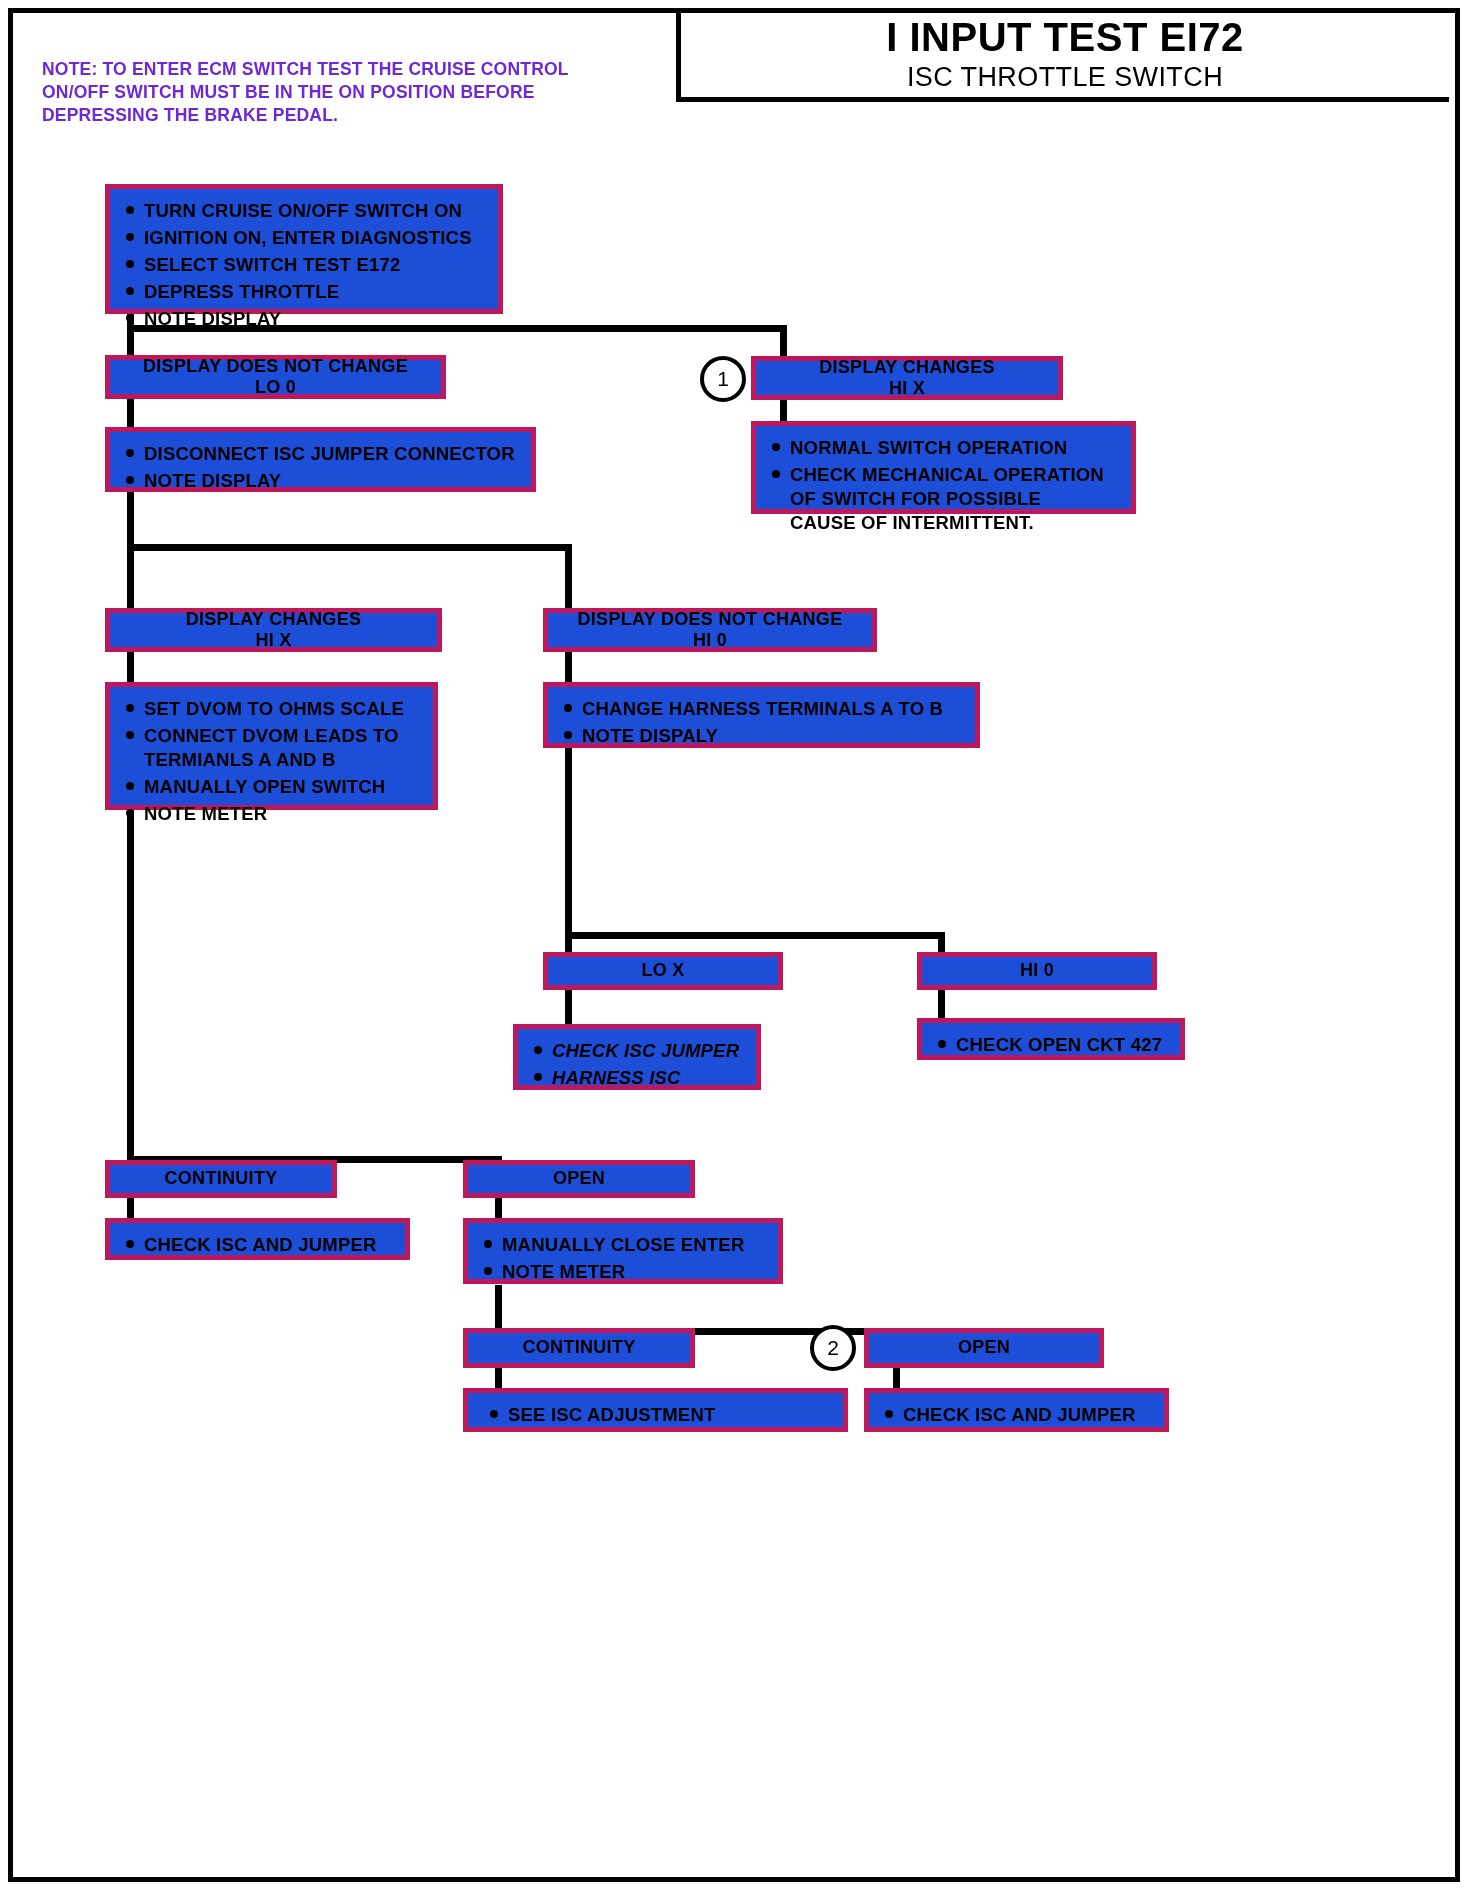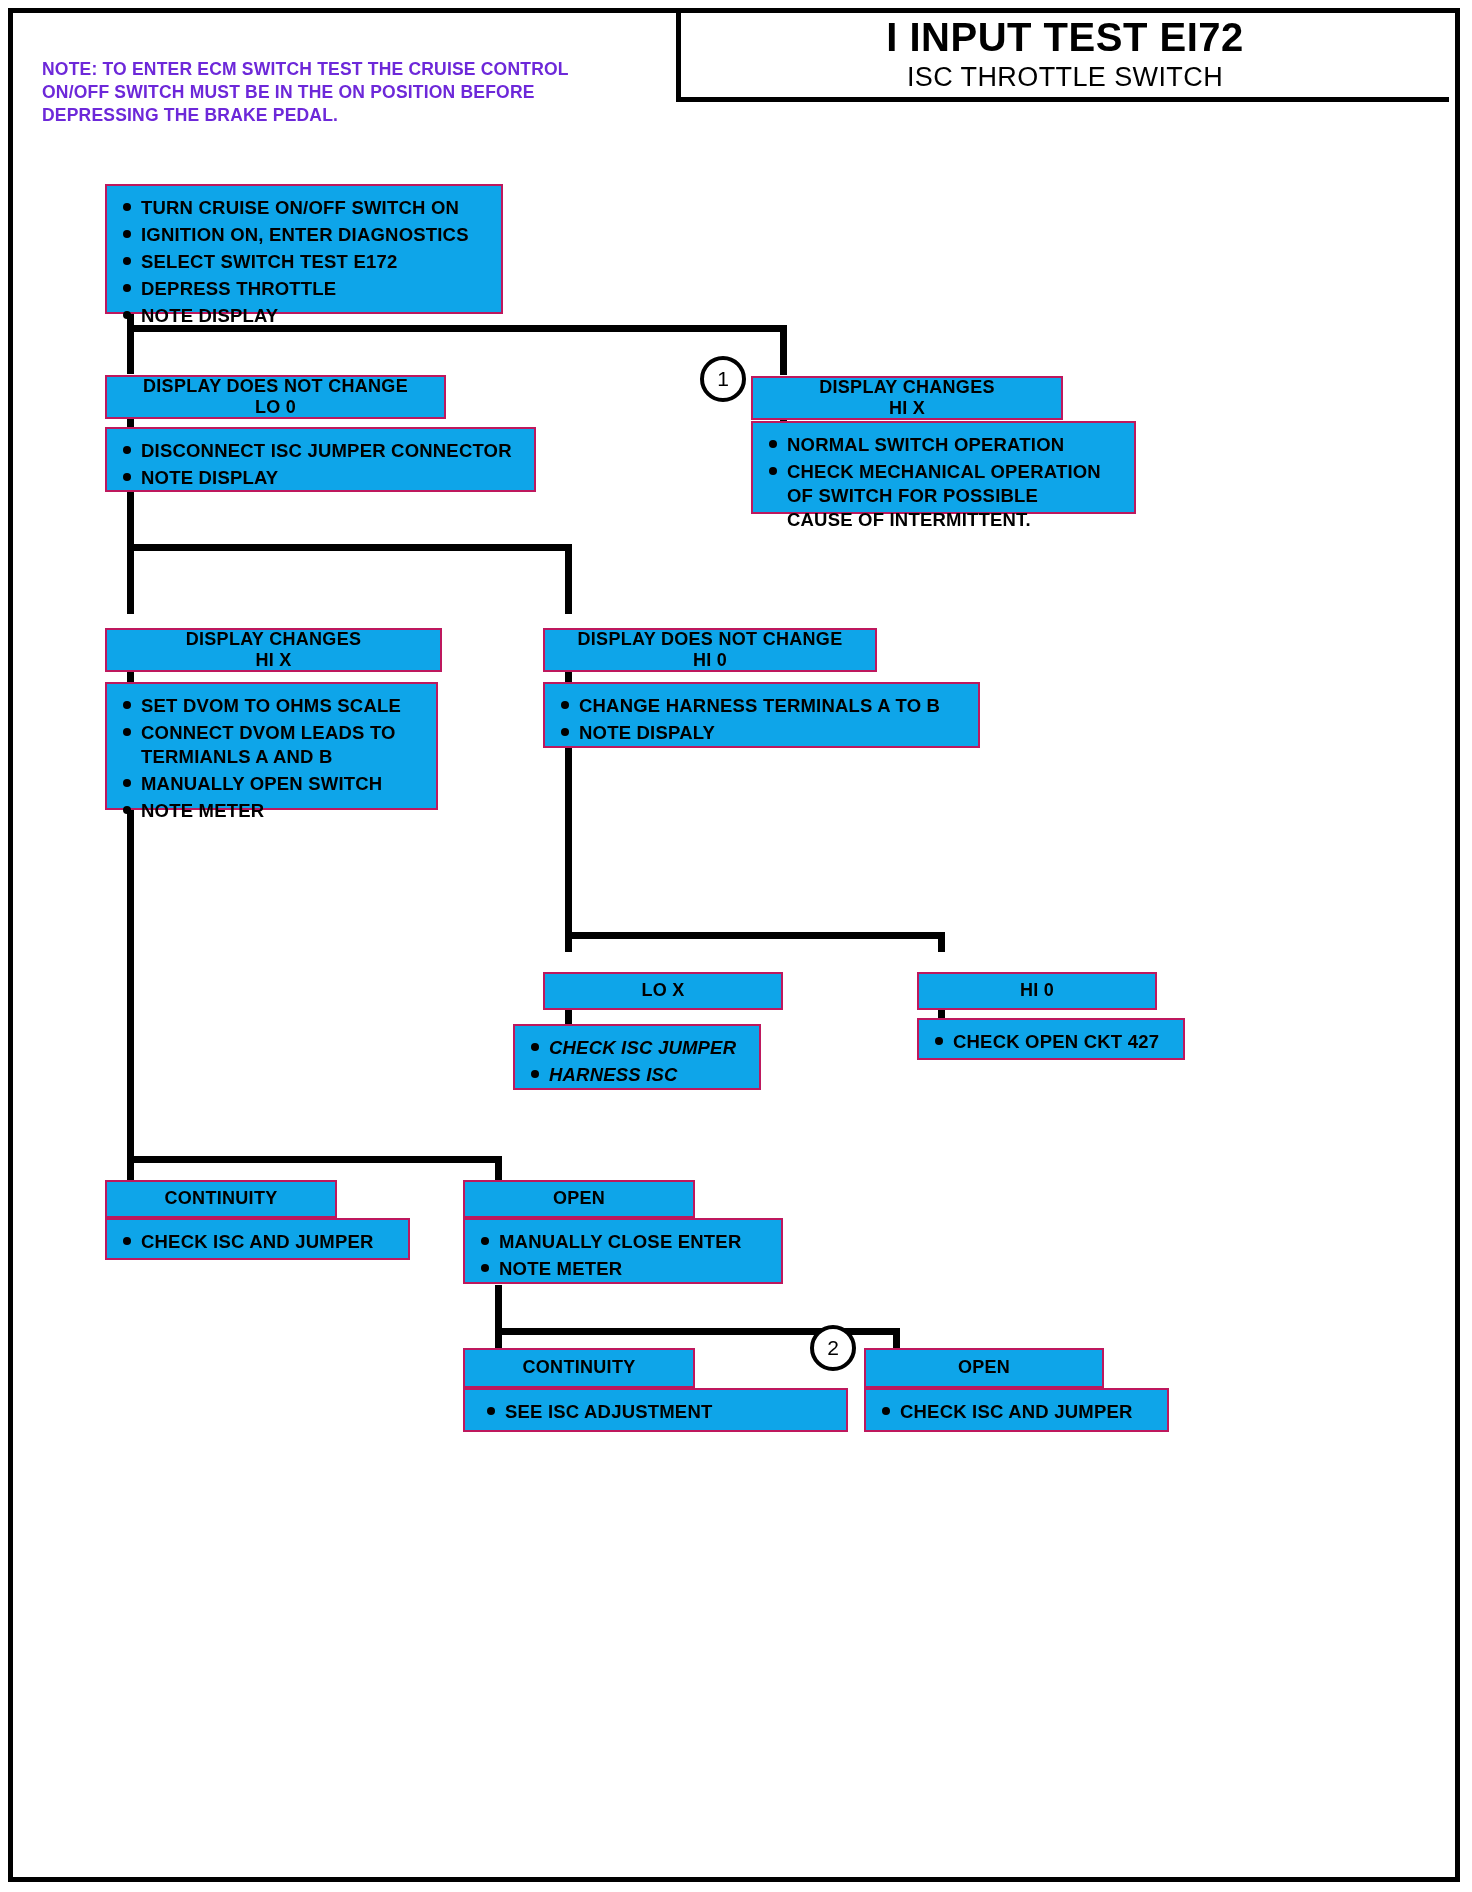--- a/index.html
+++ b/index.html
@@ -54,35 +54,34 @@
     font-size:27px;
     font-weight:normal;
     letter-spacing:0.4px;
     margin-top:4px;
   }
 
   
   .box{
     position:absolute;
     box-sizing:border-box;
-    border:2px solid #be185d;
-    background:#0ea5e9;
+    border:5px solid #be185d;
+    background:#1d4ed8;
     z-index:3;
   }
   .center-box{
     display:flex;
     flex-direction:column;
     align-items:center;
     justify-content:center;
     text-align:center;
     font-size:18px;
     font-weight:bold;
     letter-spacing:0.3px;
     line-height:1.18;
-    margin-top:20px;
   }
   .center-box .l2{font-weight:bold;text-align:right;}
   .bullet-box{
     padding:9px 10px 9px 14px;
     font-size:18.5px;
     font-weight:bold;
     letter-spacing:0.2px;
     line-height:1.30;
   }
   .bullet-row{

